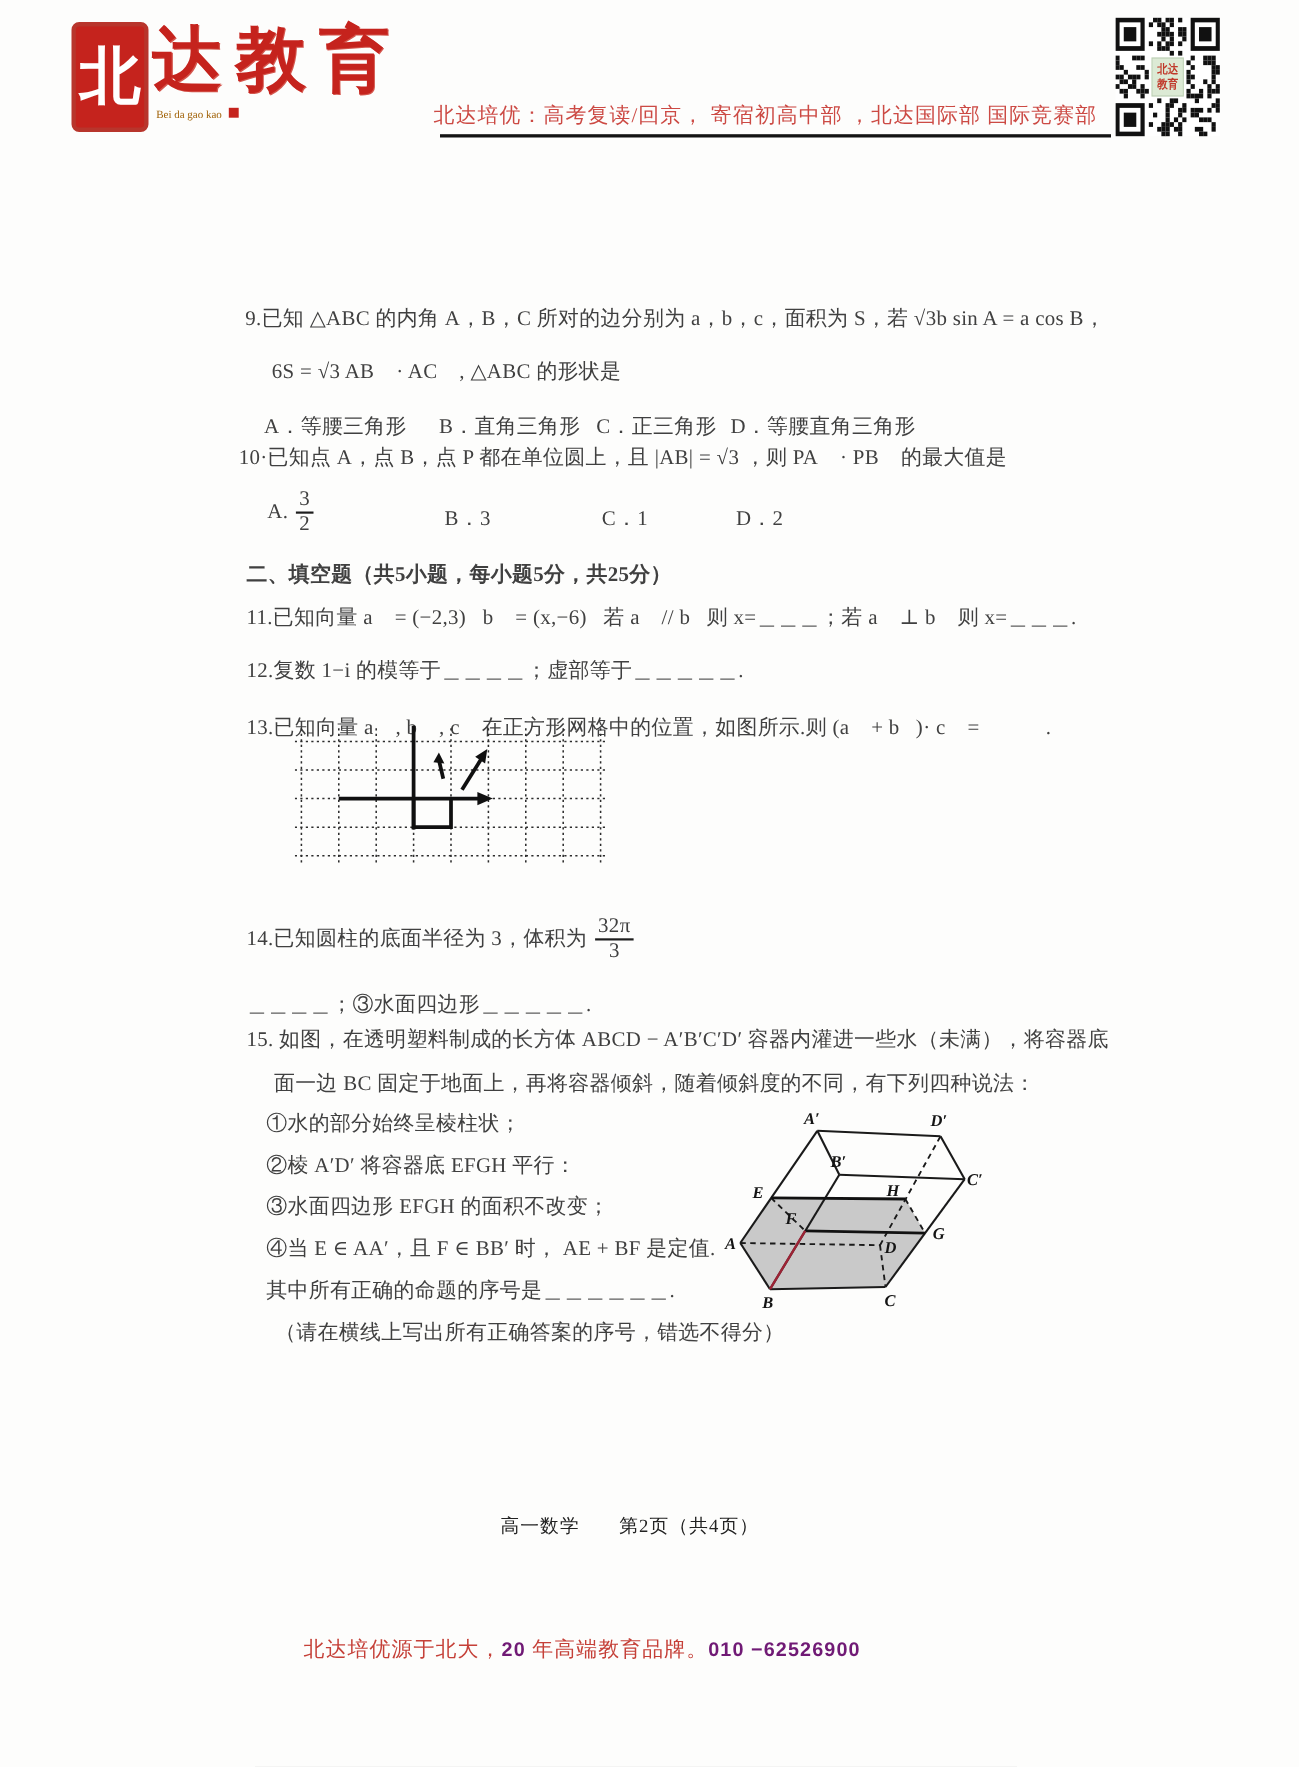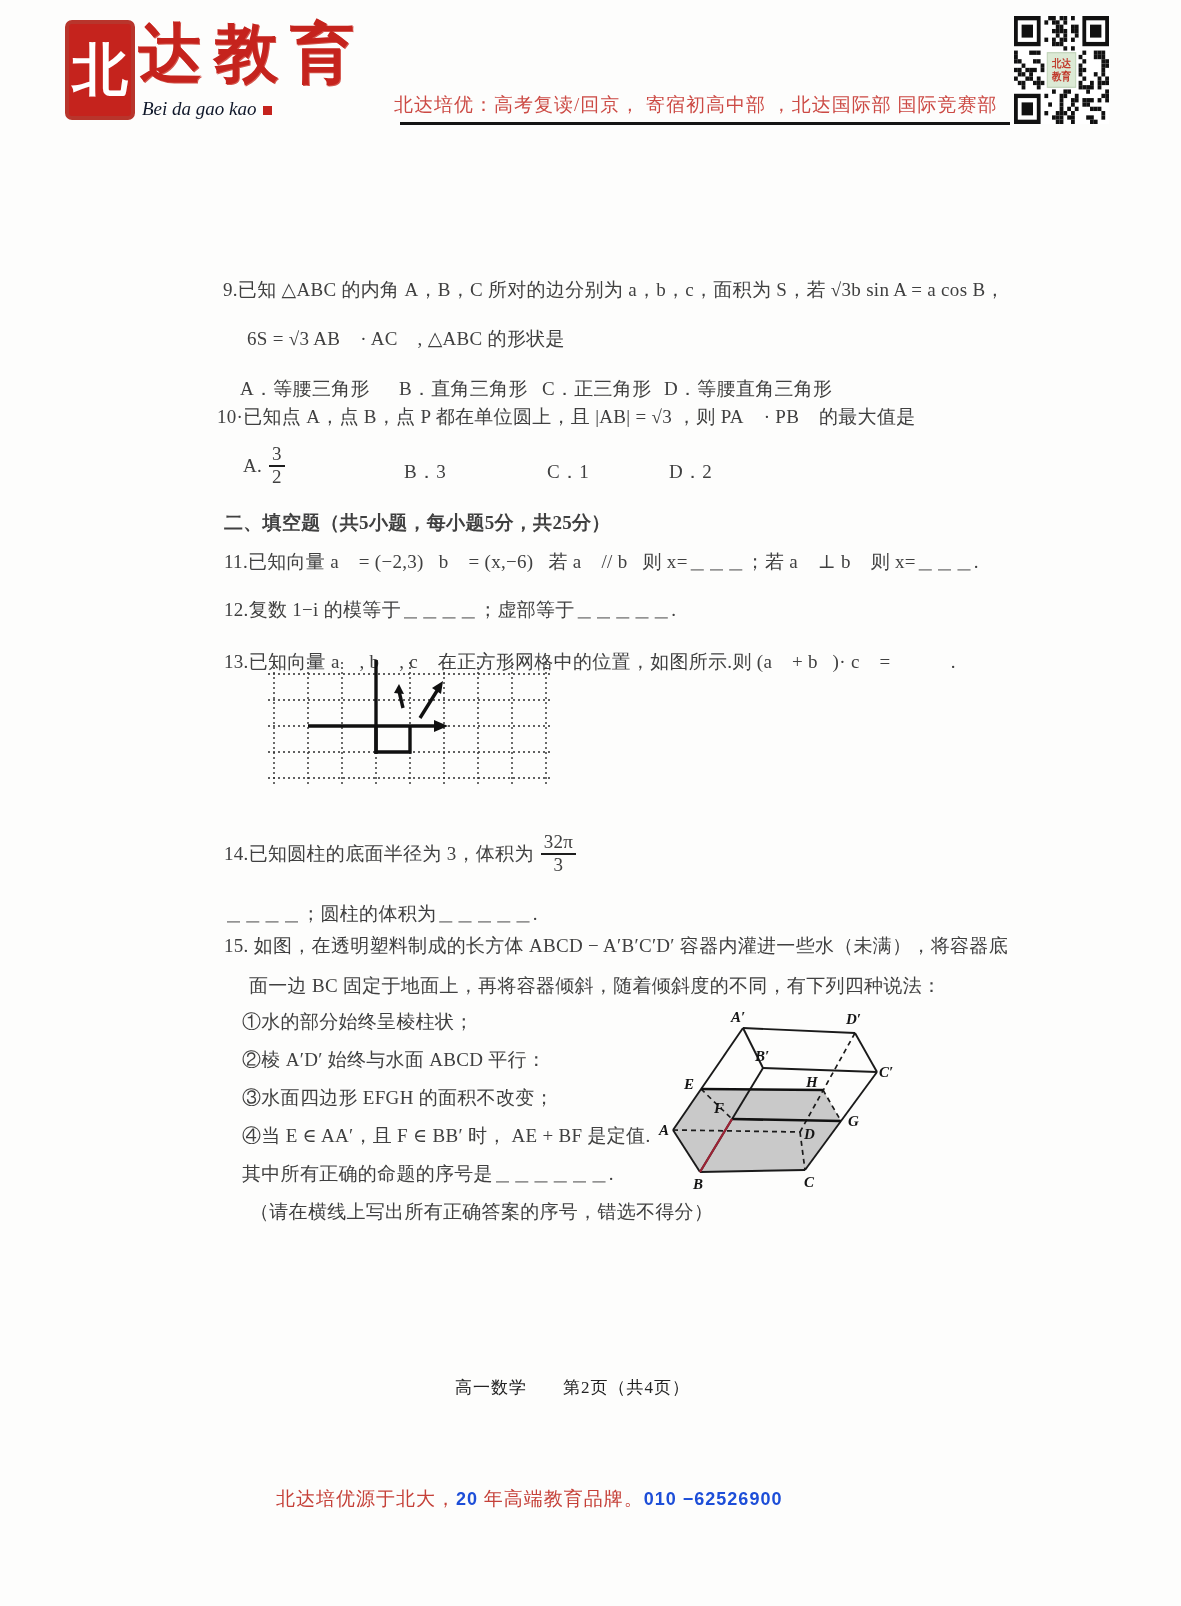--- a/index.html
+++ b/index.html
@@ -22,21 +22,21 @@
   }
   .brand{
     position:absolute;left:138px;top:10px;
     font-size:64px;font-weight:bold;color:#c5231d;
     letter-spacing:12px;white-space:nowrap;
     text-shadow:1px 1px 0 #d4564d;
     text-align:right;
   }
   .brand-sub{
     position:absolute;left:142px;top:98px;
-    font-size:19px;font-style:italic;color:#0f172a;white-space:nowrap;
+    font-size:10px;color:#a16207;white-space:nowrap;
   }
   .brand-sub .sq{display:inline-block;width:9px;height:9px;background:#c5231d;margin-left:6px;}
   .slogan{
     position:absolute;left:348px;top:92px;
     font-size:19px;color:#cc4a44;white-space:nowrap;letter-spacing:1px;margin-left:46px;
   }
   .hrule{position:absolute;left:400px;top:122px;width:610px;height:3px;background:#141414;}
   .qr{position:absolute;left:1014px;top:16px;width:95px;height:108px;}
   
   .line{
@@ -48,21 +48,21 @@
   .frac .num{padding:0 3px;border-bottom:2px solid #1d1d1d;}
   .flexline{display:flex;align-items:center;gap:7px;}
   
   .figure{position:absolute;}
   
   .footer{position:absolute;left:455px;top:1376px;font-size:17px;color:#222;white-space:nowrap;letter-spacing:1px;}
   .banner{
     position:absolute;left:276px;top:1486px;font-size:19px;color:#c54038;
     white-space:nowrap;letter-spacing:1px;
   }
-  .banner b{color:#1d4ed8;font-family:"Liberation Sans",sans-serif;font-size:18px;}
+  .banner b{color:#701a75;font-family:"Liberation Sans",sans-serif;font-size:18px;}
 </style>
 </head>
 <body>
 
 <div class="page">
 
   <div class="seal">北</div>
   <div class="brand">达教育</div>
   <div class="brand-sub">
     <span>Bei da gao kao</span><span class="sq"></span>
@@ -292,26 +292,26 @@
     </g>
   </svg>
 
   <div class="line flexline" style="left:224px;top:818px">
     <span>14.已知圆柱的底面半径为 3，体积为</span>
     <span class="frac">
       <span class="num">32π</span>
       <span class="den">3</span>
     </span>
   </div>
-  <div class="line" style="left:224px;top:888px">＿＿＿＿；圆柱的体积为＿＿＿＿＿.</div>
+  <div class="line" style="left:224px;top:888px">＿＿＿＿；③水面四边形＿＿＿＿＿.</div>
 
   <div class="line" style="left:224px;top:920px">15. 如图，在透明塑料制成的长方体 ABCD − A′B′C′D′ 容器内灌进一些水（未满），将容器底</div>
   <div class="line" style="left:249px;top:960px">面一边 BC 固定于地面上，再将容器倾斜，随着倾斜度的不同，有下列四种说法：</div>
   <div class="line" style="left:242px;top:996px">①水的部分始终呈棱柱状；</div>
-  <div class="line" style="left:242px;top:1034px">②棱 A′D′ 始终与水面 ABCD 平行：</div>
+  <div class="line" style="left:242px;top:1034px">②棱 A′D′ 将容器底 EFGH 平行：</div>
   <div class="line" style="left:242px;top:1072px">③水面四边形 EFGH 的面积不改变；</div>
   <div class="line" style="left:242px;top:1110px">④当 E ∈ AA′，且 F ∈ BB′ 时， AE + BF 是定值.</div>
   <div class="line" style="left:242px;top:1148px">其中所有正确的命题的序号是＿＿＿＿＿＿.</div>
   <div class="line" style="left:250px;top:1186px">（请在横线上写出所有正确答案的序号，错选不得分）</div>
 
   <svg class="figure" style="left:648px;top:995px" width="245" height="198" viewBox="0 0 245 198">
 
     <polygon points="53,94 175,95 193,126 157,175 52,177 25,135" fill="#9e9e9e" opacity="0.55"></polygon>
 
     <g stroke="#1a1a1a" stroke-width="1.7" stroke-dasharray="5 4" fill="none">

